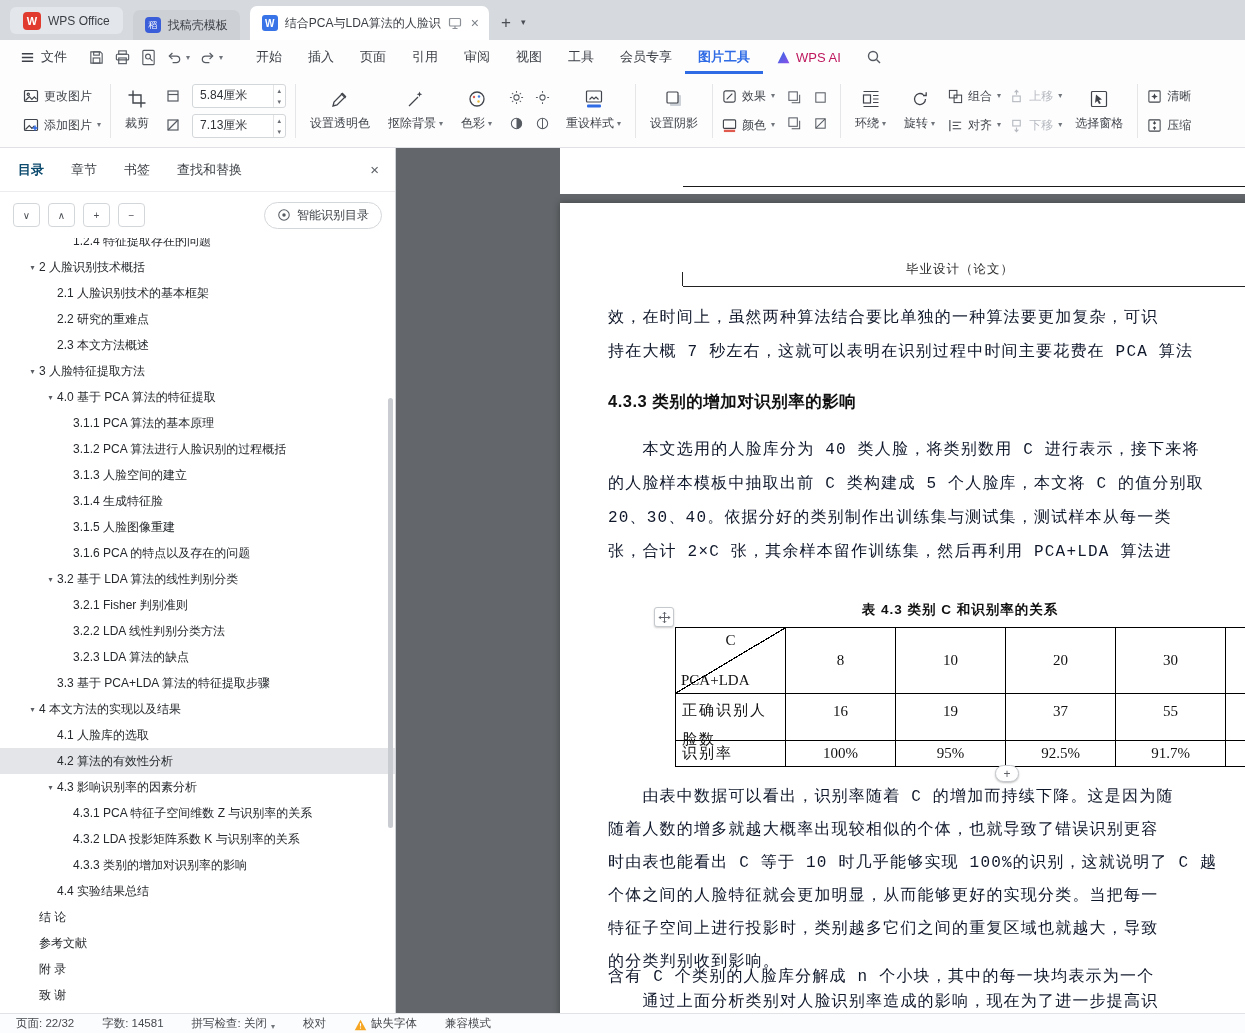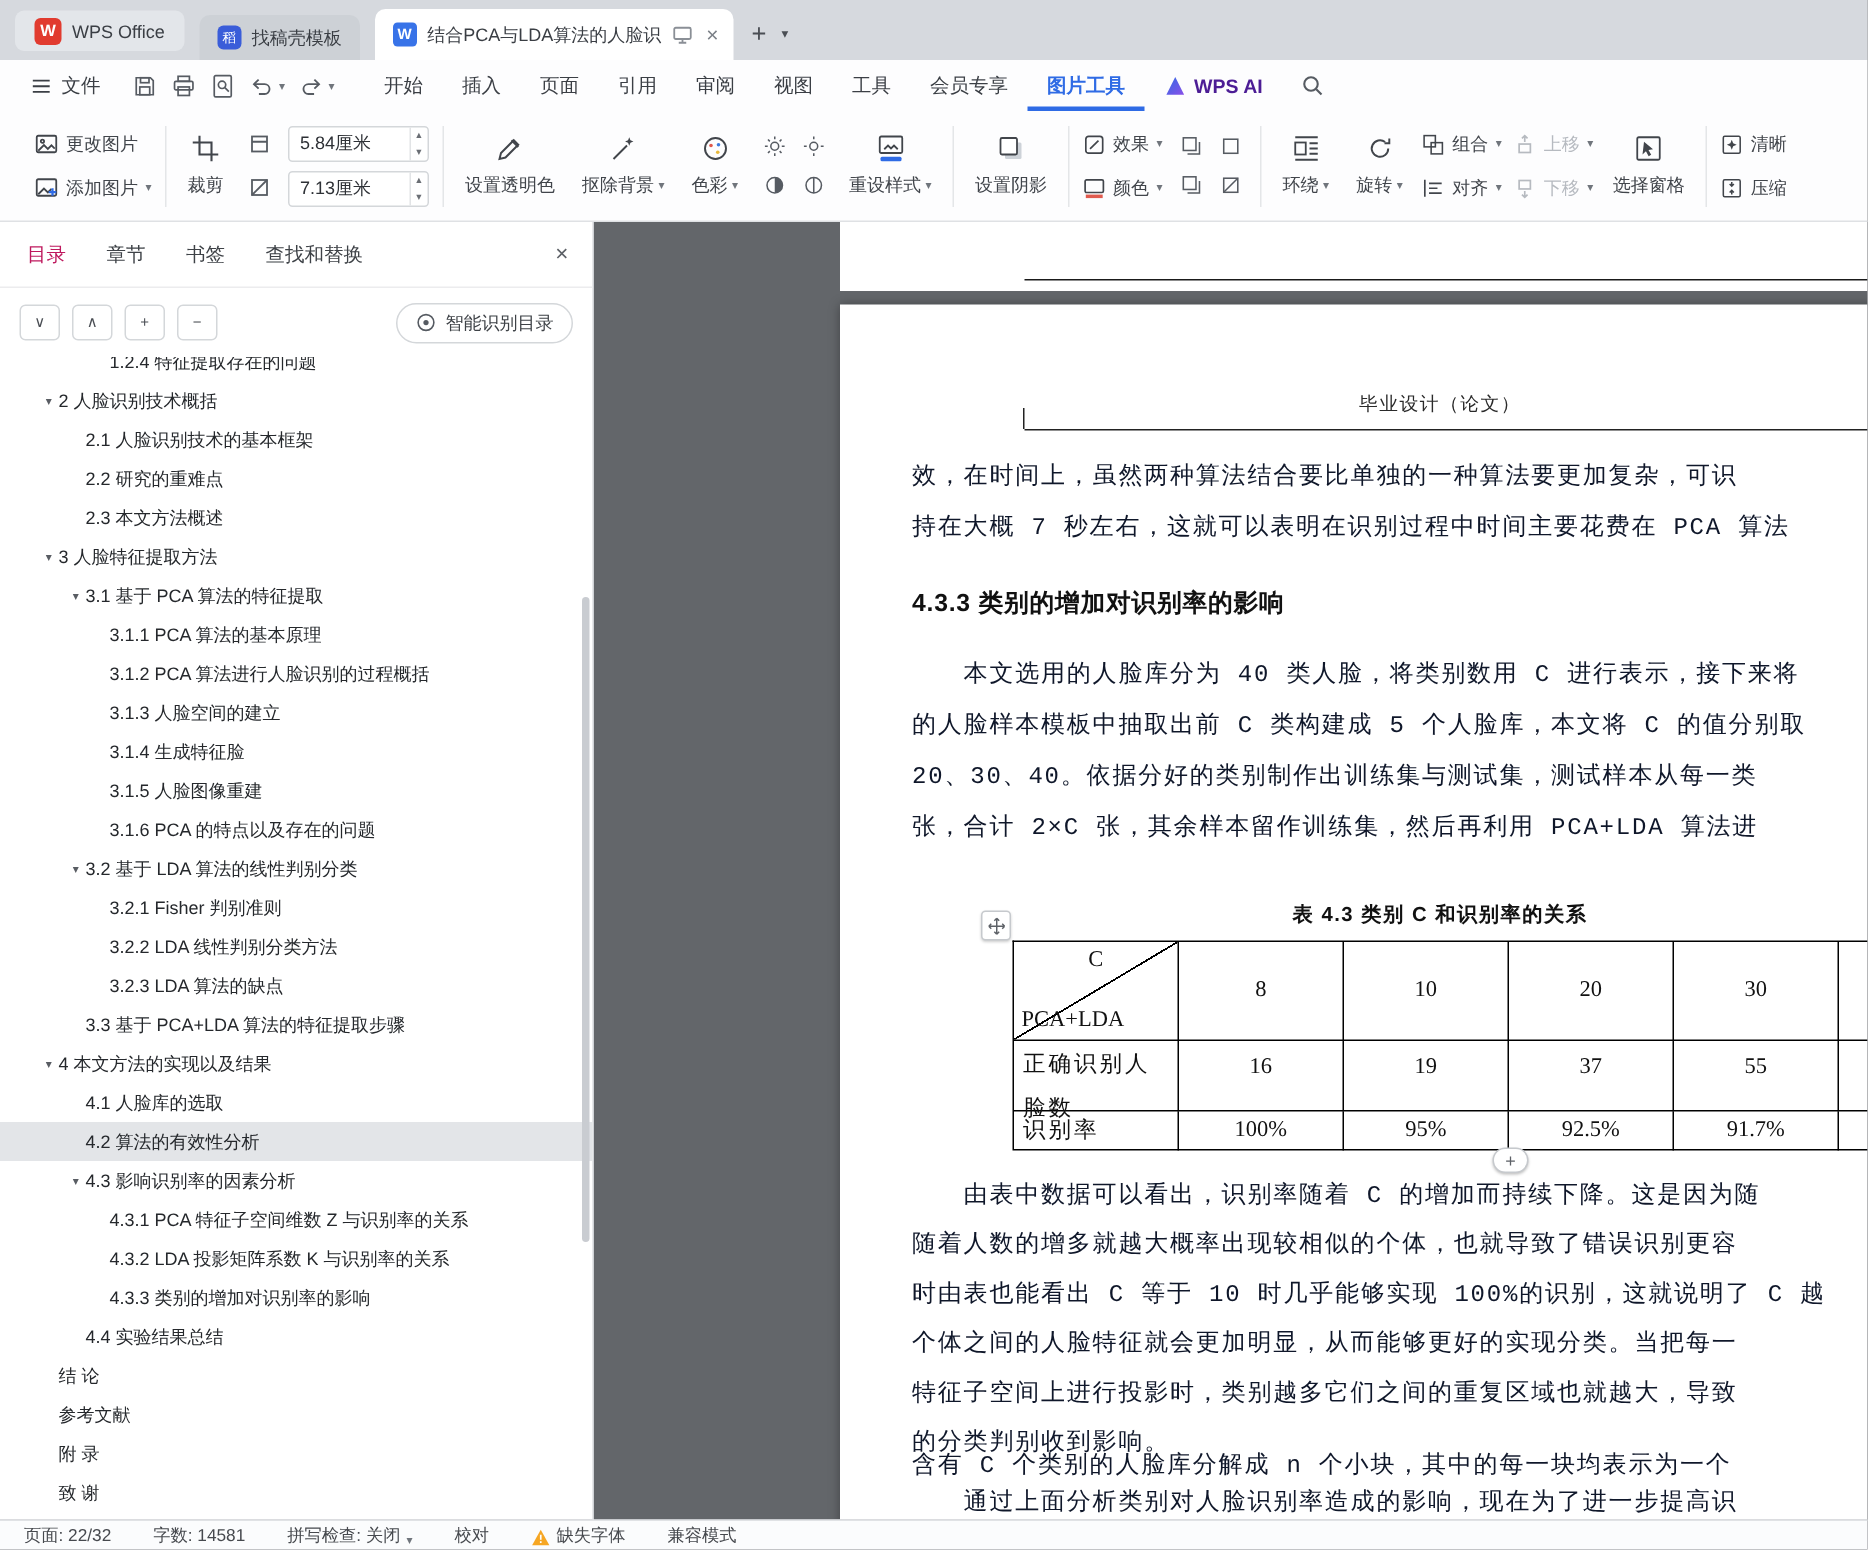--- a/index.html
+++ b/index.html
@@ -23,21 +23,21 @@
 .tb-caret{font-size:9px;color:#4a4e54;margin:0 0 13px 8px;line-height:1}
 
 
 .menubar{position:absolute;top:40px;left:0;right:0;height:34px;background:#fdfdfe;display:flex;align-items:center;padding:0 12px;font-size:13px;color:#3b3f45}
 .file-btn{display:flex;align-items:center;gap:6px;padding:0 8px;margin-right:8px;color:#3b3f45}
 .qbtn{width:24px;height:24px;display:flex;align-items:center;justify-content:center;margin:0 1px;color:#565b62}
 .qcaret{font-size:8px;color:#70757c;margin:0 4px 0 -1px}
 .mtabs{display:flex;align-items:center;margin-left:16px;height:34px}
 .mtab{padding:0 13px;height:34px;display:flex;align-items:center;gap:5px;white-space:nowrap}
 .mtab.context{color:#2f6be5;font-weight:bold;border-bottom:3px solid #2f6be5;padding-top:3px}
-.mtab.ai{font-weight:bold;color:#4c1d95}
+.mtab.ai{font-weight:normal;color:#be185d}
 .search-btn{margin-left:8px}
 
 
 .ribbon{position:absolute;top:74px;left:0;right:0;height:74px;background:#fdfdfe;border-bottom:1px solid #dfe1e4;display:flex;align-items:center;padding:0 23px;overflow:hidden}
 .rgroup{display:flex;align-items:center;gap:8px;flex:none}
 .rdivider{width:1px;height:54px;background:#e4e6e8;margin:0 9px;flex:none}
 .bigbtn{display:flex;flex-direction:column;align-items:center;justify-content:center;gap:6px;font-size:12px;color:#41454b;padding:2px 5px;white-space:nowrap}
 .bigbtn .lblrow{display:flex;align-items:center;gap:3px}
 .smallcol{display:flex;flex-direction:column;gap:9px}
 .smallbtn{display:flex;align-items:center;gap:5px;font-size:12px;color:#41454b;height:20px;white-space:nowrap}
@@ -47,21 +47,21 @@
 .grid2{display:grid;grid-template-columns:auto auto;gap:6px 4px}
 .spincol{display:flex;flex-direction:column;gap:6px}
 .spin{width:94px;height:24px;border:1px solid #d4d7da;border-radius:3px;display:flex;align-items:center;background:#fff}
 .spin input{border:none;outline:none;width:62px;font-size:12px;color:#2e3136;padding-left:7px;font-family:inherit;background:transparent}
 .spin .arrows{margin-left:auto;display:flex;flex-direction:column;border-left:1px solid #e2e4e6;height:100%}
 .spin .arrows span{font-size:7px;color:#6a6e74;line-height:11px;padding:0 4px}
 
 
 .sidebar{position:absolute;top:148px;left:0;width:396px;bottom:20px;background:#fff;border-right:1px solid #cfd2d6;display:flex;flex-direction:column;overflow:hidden}
 .side-tabs{height:44px;flex:none;display:flex;align-items:center;padding:0 18px;gap:27px;font-size:13px;color:#3e4247;border-bottom:1px solid #ececee;position:relative}
-.side-tab.active{color:#be185d;font-weight:normal}
+.side-tab.active{color:#0c4a6e;font-weight:bold}
 .side-close{position:absolute;right:16px;font-size:15px;color:#5d6167}
 .toc-toolbar{height:46px;flex:none;display:flex;align-items:center;padding:0 13px;gap:8px}
 .tbtn{width:27px;height:24px;border:1px solid #d4d7da;border-radius:4px;display:flex;align-items:center;justify-content:center;font-size:10px;color:#4a4e54;background:#fff}
 .smart{margin-left:auto;height:27px;border:1px solid #d4d7da;border-radius:14px;display:flex;align-items:center;gap:6px;padding:0 12px;font-size:12px;color:#3e4247;background:#fff}
 #toc-list{flex:1;overflow:hidden;position:relative}
 .toc-item{display:flex;align-items:center;height:26px;font-size:12px;color:#25282c;white-space:nowrap;cursor:default}
 .toc-item:first-child{margin-top:-10px}
 .toc-item.selected{background:#e3e5e8}
 .toc-arrow{width:13px;flex:none;font-size:8px;color:#595d63;text-align:center}
 .lv1{padding-left:26px}
@@ -562,21 +562,21 @@
       <div class="toc-item lv2">
         <span class="toc-arrow"></span>
         <span class="toc-label">2.3 本文方法概述</span>
       </div>
       <div class="toc-item lv1">
         <span class="toc-arrow">▾</span>
         <span class="toc-label">3 人脸特征提取方法</span>
       </div>
       <div class="toc-item lv2">
         <span class="toc-arrow">▾</span>
-        <span class="toc-label">3.1 基于 PCA 算法的特征提取</span>
+        <span class="toc-label">4.0 基于 PCA 算法的特征提取</span>
       </div>
       <div class="toc-item lv3">
         <span class="toc-arrow"></span>
         <span class="toc-label">3.1.1 PCA 算法的基本原理</span>
       </div>
       <div class="toc-item lv3">
         <span class="toc-arrow"></span>
         <span class="toc-label">3.1.2 PCA 算法进行人脸识别的过程概括</span>
       </div>
       <div class="toc-item lv3">

